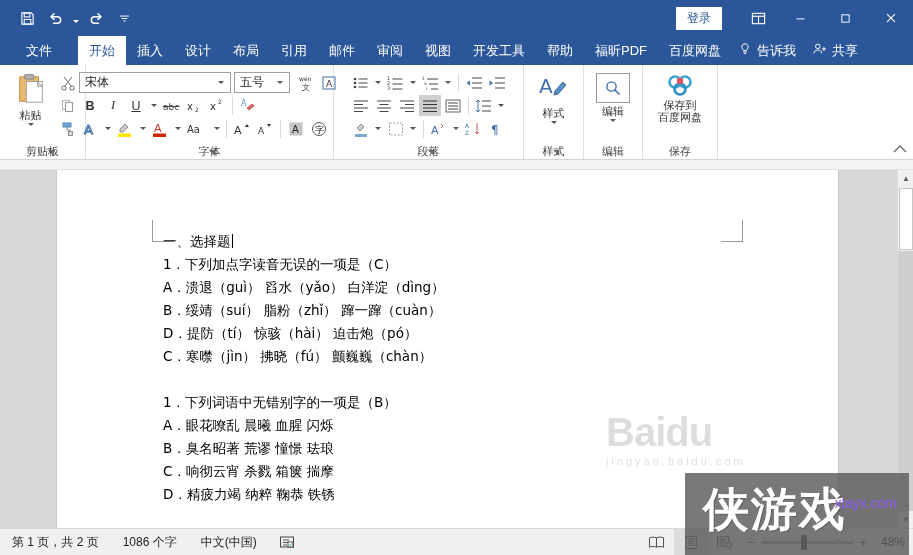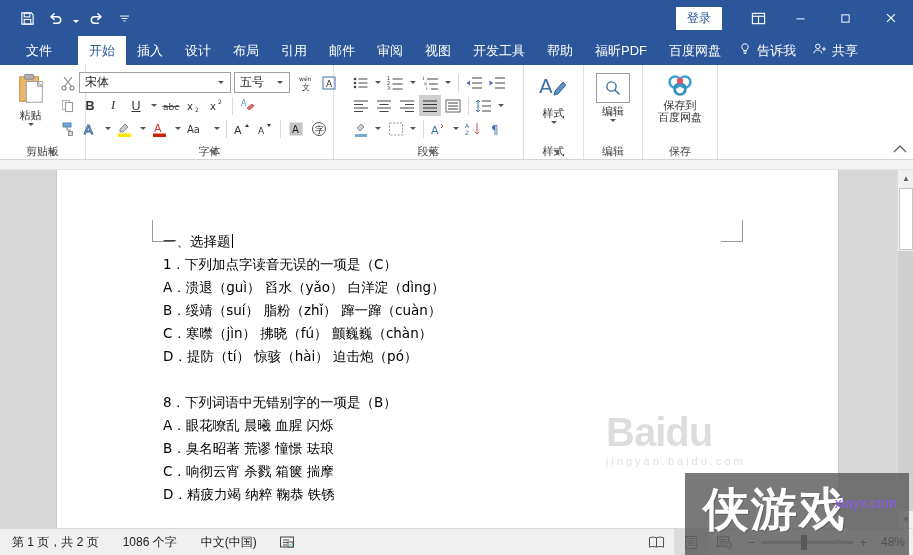--- a/index.html
+++ b/index.html
@@ -669,24 +669,24 @@
   <div class="docarea">
     <div class="page">
       <div class="corner tl"></div>
       <div class="corner tr"></div>
 
       <div class="doc-text">
         <div class="doc-line"><span>一、选择题</span><span class="caret-bar"></span></div>
         <div class="doc-line">1．下列加点字读音无误的一项是（C）</div>
         <div class="doc-line">A．溃退（guì） 舀水（yǎo） 白洋淀（dìng）</div>
         <div class="doc-line">B．绥靖（suí） 脂粉（zhǐ） 蹿一蹿（cuàn）</div>
+        <div class="doc-line">D．提防（tí） 惊骇（hài） 迫击炮（pó）</div>
         <div class="doc-line">C．寒噤（jìn） 拂晓（fú） 颤巍巍（chàn）</div>
-        <div class="doc-line">D．提防（tí） 惊骇（hài） 迫击炮（pó）</div>
         <div class="doc-line blank"></div>
-        <div class="doc-line">8．下列词语中无错别字的一项是（B）</div>
+        <div class="doc-line">1．下列词语中无错别字的一项是（B）</div>
         <div class="doc-line">A．眼花嘹乱 晨曦 血腥 闪烁</div>
         <div class="doc-line">B．臭名昭著 荒谬 憧憬 珐琅</div>
         <div class="doc-line">C．响彻云宵 杀戮 箱箧 揣摩</div>
         <div class="doc-line">D．精疲力竭 纳粹 鞠恭 铁锈</div>
       </div>
     </div>
 
     <div class="wm-baidu">
       <span>Baidu</span>
       <div class="sub">jingyan.baidu.com</div>

